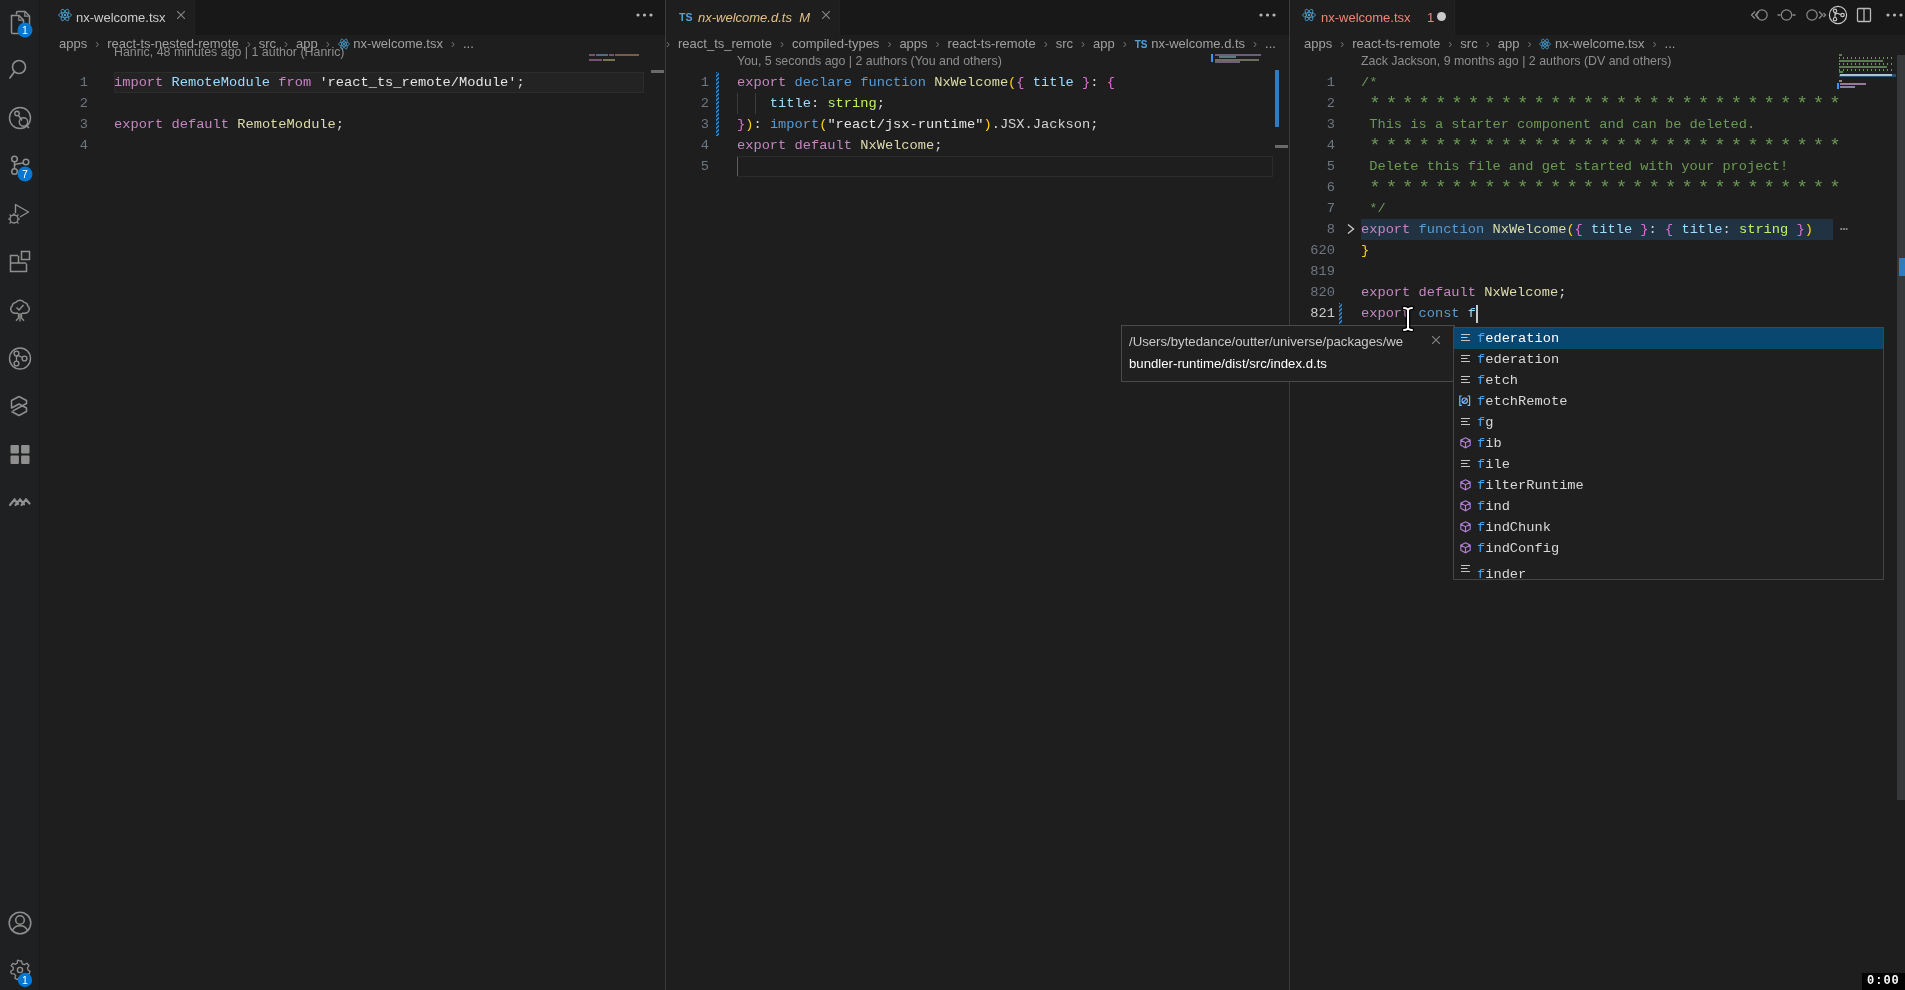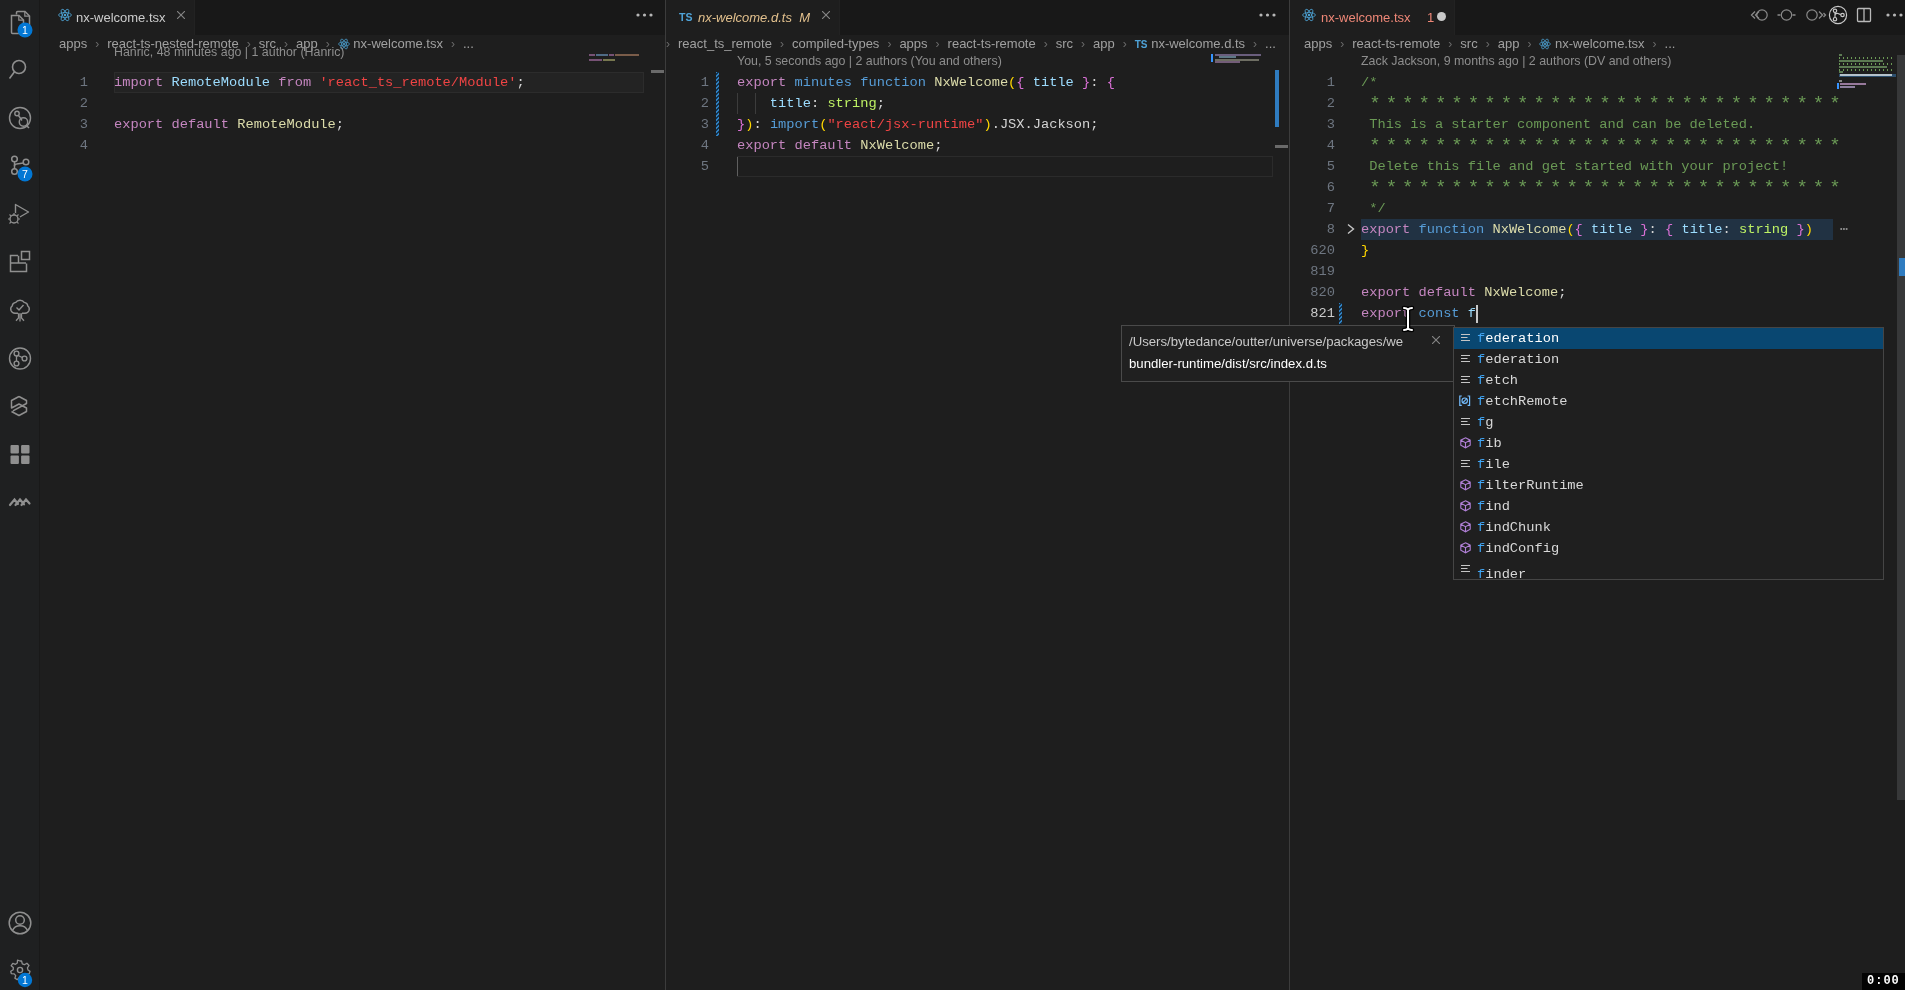--- a/index.html
+++ b/index.html
@@ -5,21 +5,21 @@
 *{box-sizing:border-box}
 .abs{position:absolute}
 pre.cl{position:absolute;margin:0;font:13.7px/21px "Liberation Mono",monospace;color:#d4d4d4;white-space:pre;letter-spacing:0}
 .num{position:absolute;width:40px;text-align:right;font:13.7px/21px "Liberation Mono",monospace;color:#6e7681}
 .crumb{position:absolute;top:35px;height:17px;font:13px/17px "Liberation Sans",sans-serif;color:#a0a0a0;white-space:nowrap}
 .sep{color:#6a6a6a;padding:0 8px;font-size:12px}
 .blame{position:absolute;font:12.4px/21px "Liberation Sans",sans-serif;color:#8e8e8e;white-space:pre}
 .strip{position:absolute;top:0;height:35px;background:#181818}
 .tab{position:absolute;top:0;height:35px;background:#1e1e1e;border-right:1px solid #222}
 .tlab{position:absolute;top:0;font:13px/35px "Liberation Sans",sans-serif;color:#cccccc;white-space:pre}
-.k{color:#c586c0}.b{color:#569cd6}.fn{color:#dcdcaa}.v{color:#9cdcfe}.s{color:#ef4444}
+.k{color:#c586c0}.b{color:#569cd6}.fn{color:#dcdcaa}.v{color:#9cdcfe}.s{color:#e5e5e5}
 .t{color:#bef264}.p{color:#d4d4d4}.c{color:#6a9955}.g{color:#ffd700}.pk{color:#da70d6}
 .mini{position:absolute;height:2px}
 .icoline{stroke:#8f8f8f;stroke-width:1.3;fill:none}
 .suggrow{position:absolute;left:1454px;width:429px;height:21px;font:13.7px/21px "Liberation Mono",monospace;color:#d8d8d8;white-space:pre;padding-left:23px}
 .sfl{color:#41a6f5}
 pre.star{font-size:19px;letter-spacing:-3.186px;line-height:19px;padding-top:2px}
 </style></head>
 <body>
 <div class="abs" style="left:0;top:0;width:40px;height:990px;background:#1f2021;border-right:1px solid #191919"></div>
 <svg class="abs" style="left:0;top:0" width="40" height="990" viewBox="0 0 40 990">
@@ -187,21 +187,21 @@
 <div class="crumb" style="left:666px"><span class="sep" style="padding-left:0">›</span>react_ts_remote<span class="sep">›</span>compiled-types<span class="sep">›</span>apps<span class="sep">›</span>react-ts-remote<span class="sep">›</span>src<span class="sep">›</span>app<span class="sep">›</span><span style="color:#4fa3d8;font-weight:bold;font-size:10px">TS</span> nx-welcome.d.ts<span class="sep">›</span>...</div>
 <div class="blame" style="left:737px;top:51px">You, 5 seconds ago | 2 authors (You and others)</div>
 <div class="num" style="left:669px;top:72px">1</div>
 <div class="num" style="left:669px;top:93px">2</div>
 <div class="num" style="left:669px;top:114px">3</div>
 <div class="num" style="left:669px;top:135px">4</div>
 <div class="num" style="left:669px;top:156px">5</div>
 <div class="abs" style="left:716px;top:72px;width:3.2px;height:64px;background:repeating-linear-gradient(135deg,#2f81c2 0 1.3px,#14324b 1.3px 2.8px)"></div>
 <div class="abs" style="left:737px;top:93px;width:1px;height:21px;background:#3c3c3c"></div>
 <div class="abs" style="left:755px;top:93px;width:1px;height:21px;background:#3c3c3c"></div>
-<pre class="cl" style="left:737px;top:72px"><span class="k">export</span> <span class="b">minutes</span> <span class="b">function</span> <span class="fn">NxWelcome</span><span class="g">(</span><span class="pk">{</span> <span class="v">title</span> <span class="pk">}</span><span class="p">:</span> <span class="pk">{</span></pre>
+<pre class="cl" style="left:737px;top:72px"><span class="k">export</span> <span class="b">declare</span> <span class="b">function</span> <span class="fn">NxWelcome</span><span class="g">(</span><span class="pk">{</span> <span class="v">title</span> <span class="pk">}</span><span class="p">:</span> <span class="pk">{</span></pre>
 <pre class="cl" style="left:737px;top:93px">    <span class="v">title</span><span class="p">:</span> <span class="t">string</span><span class="p">;</span></pre>
 <pre class="cl" style="left:737px;top:114px"><span class="pk">}</span><span class="g">)</span><span class="p">:</span> <span class="b">import</span><span class="g">(</span><span class="s">"react/jsx-runtime"</span><span class="g">)</span><span class="p">.JSX.Jackson;</span></pre>
 <pre class="cl" style="left:737px;top:135px"><span class="k">export</span> <span class="k">default</span> <span class="fn">NxWelcome</span><span class="p">;</span></pre>
 <div class="abs" style="left:737px;top:156px;width:536px;height:21px;border:1px solid #2b2b2b"></div>
 <div class="abs" style="left:737px;top:157px;width:1px;height:19px;background:#5f5f5f"></div>
 
 <div class="abs" style="left:1211px;top:53.5px;width:2px;height:8px;background:#3794ff"></div>
 <div class="mini" style="left:1215px;top:53.5px;width:46px;background:#6a5e7d"></div>
 <div class="mini" style="left:1219px;top:56.1px;width:17px;background:#5f7886"></div>
 <div class="mini" style="left:1215px;top:58.7px;width:44px;background:#6e6e63"></div>

